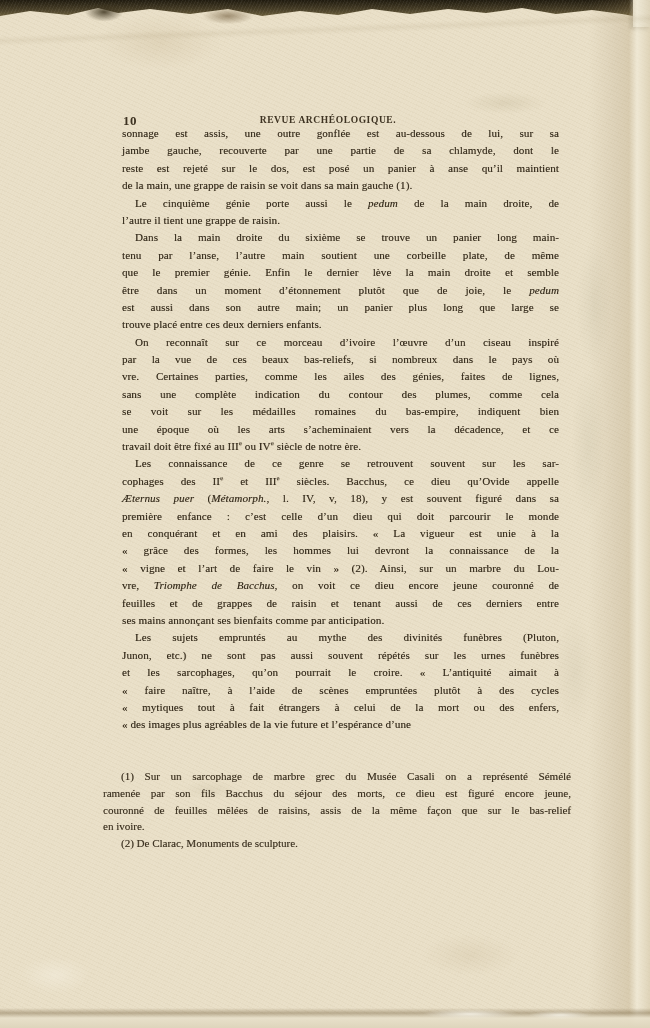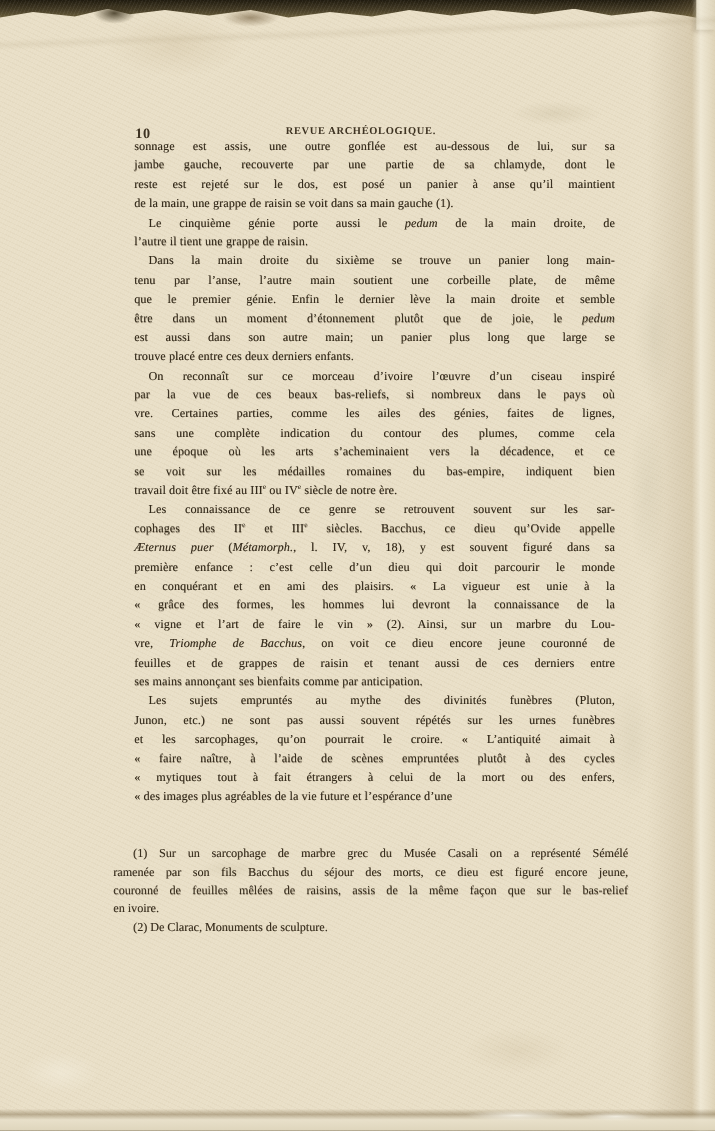--- a/index.html
+++ b/index.html
@@ -90,22 +90,22 @@
       <div class="ln ind">Dans la main droite du sixième se trouve un panier long main-</div>
       <div class="ln">tenu par l’anse, l’autre main soutient une corbeille plate, de même</div>
       <div class="ln">que le premier génie. Enfin le dernier lève la main droite et semble</div>
       <div class="ln">être dans un moment d’étonnement plutôt que de joie, le <i>pedum</i></div>
       <div class="ln">est aussi dans son autre main; un panier plus long que large se</div>
       <div class="ln last">trouve placé entre ces deux derniers enfants.</div>
       <div class="ln ind">On reconnaît sur ce morceau d’ivoire l’œuvre d’un ciseau inspiré</div>
       <div class="ln">par la vue de ces beaux bas-reliefs, si nombreux dans le pays où</div>
       <div class="ln">vre. Certaines parties, comme les ailes des génies, faites de lignes,</div>
       <div class="ln">sans une complète indication du contour des plumes, comme cela</div>
+      <div class="ln">se voit sur les médailles romaines du bas-empire, indiquent bien</div>
       <div class="ln">une époque où les arts s’acheminaient vers la décadence, et ce</div>
-      <div class="ln">se voit sur les médailles romaines du bas-empire, indiquent bien</div>
       <div class="ln last">travail doit être fixé au III<sup>e</sup> ou IV<sup>e</sup> siècle de notre ère.</div>
       <div class="ln ind">Les connaissance de ce genre se retrouvent souvent sur les sar-</div>
       <div class="ln">cophages des II<sup>e</sup> et III<sup>e</sup> siècles. Bacchus, ce dieu qu’Ovide appelle</div>
       <div class="ln"><i>Æternus puer</i> (<i>Métamorph.</i>, l. IV, v, 18), y est souvent figuré dans sa</div>
       <div class="ln">première enfance : c’est celle d’un dieu qui doit parcourir le monde</div>
       <div class="ln">en conquérant et en ami des plaisirs. « La vigueur est unie à la</div>
       <div class="ln">« grâce des formes, les hommes lui devront la connaissance de la</div>
       <div class="ln">« vigne et l’art de faire le vin » (2). Ainsi, sur un marbre du Lou-</div>
       <div class="ln">vre, <i>Triomphe de Bacchus</i>, on voit ce dieu encore jeune couronné de</div>
       <div class="ln">feuilles et de grappes de raisin et tenant aussi de ces derniers entre</div>

